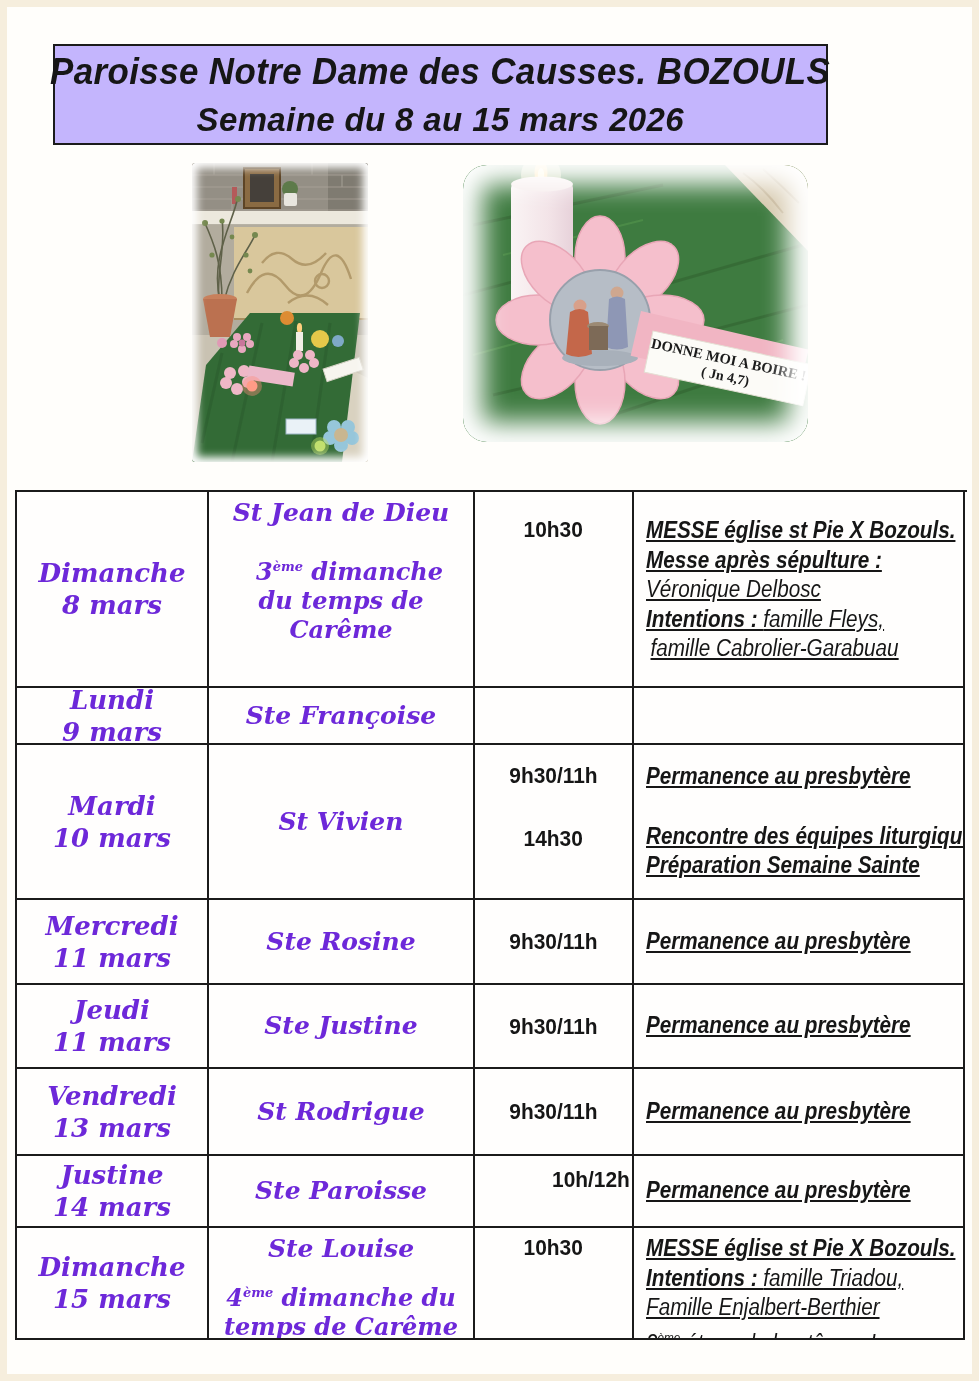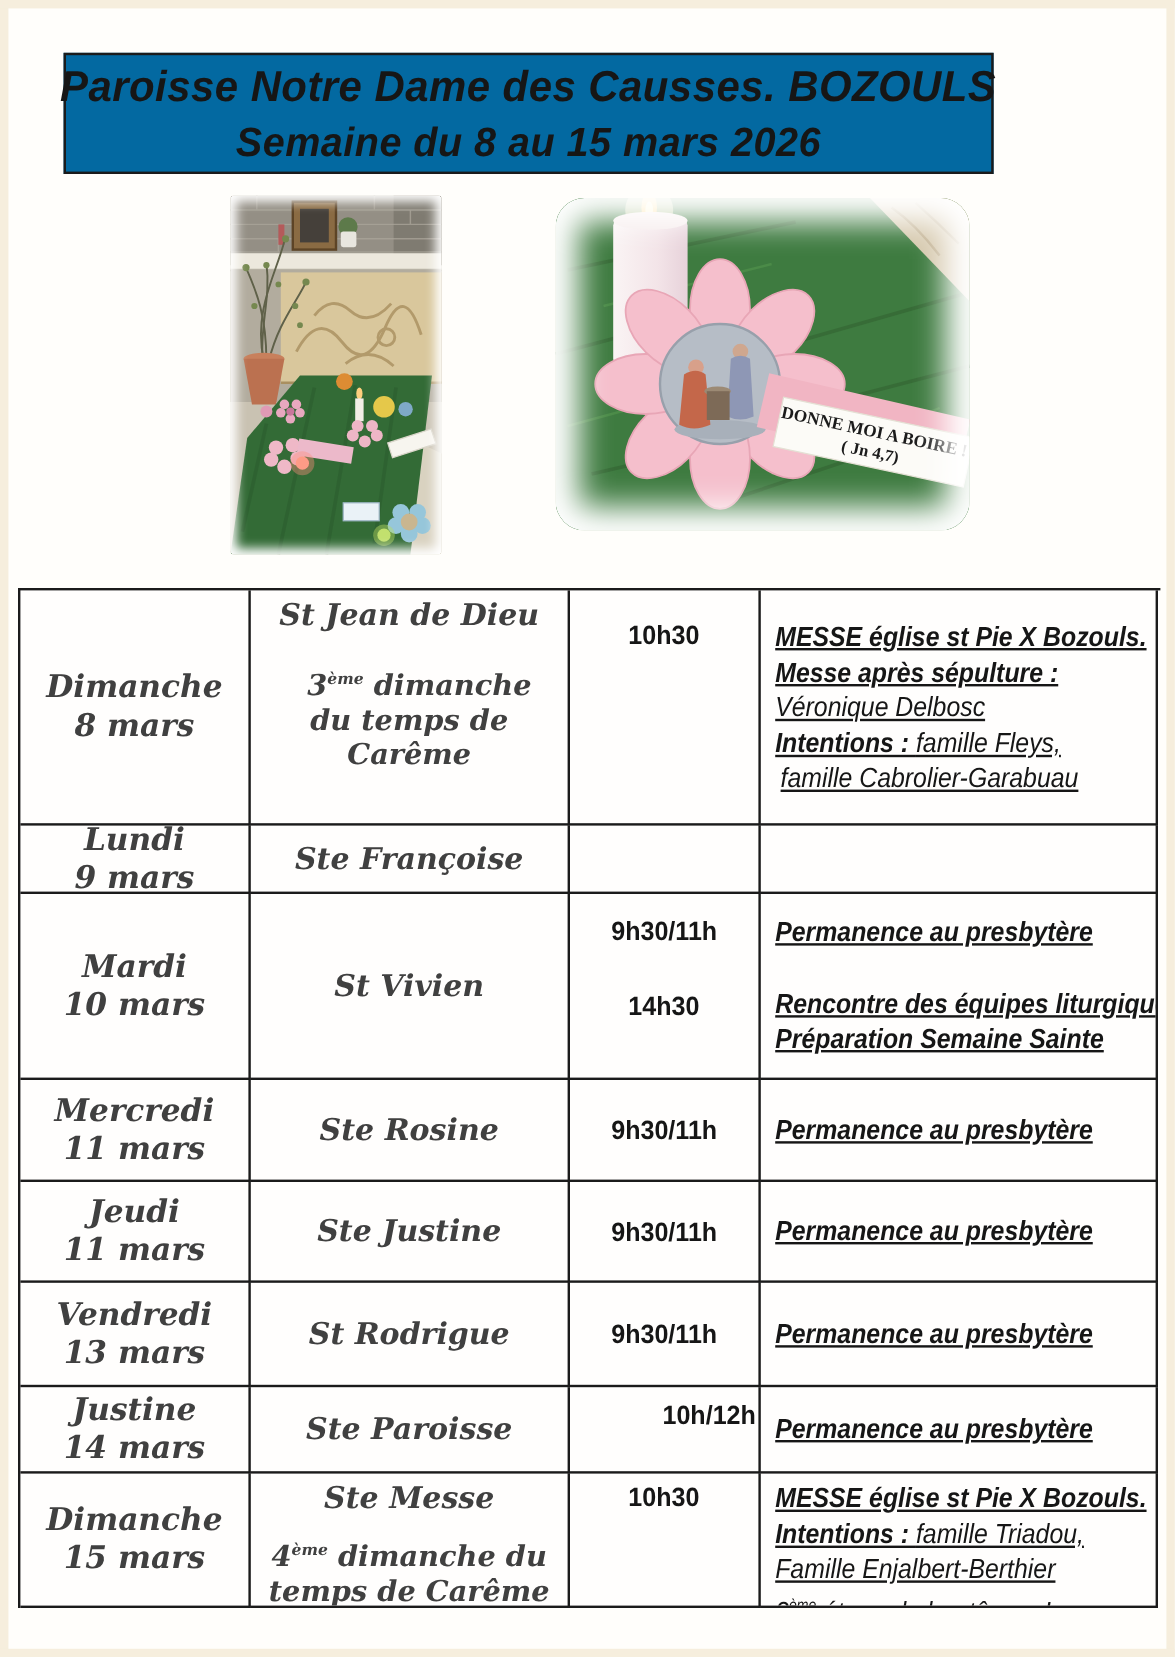--- a/index.html
+++ b/index.html
@@ -6,21 +6,21 @@
   html,body { width: 979px; height: 1381px; background: #fffefb; overflow: hidden;
               font-family: "Liberation Sans", sans-serif; color: #161616; }
   .edge { position: absolute; background: #f6eedd; z-index: 50; }
   .edge-left   { left:0; top:0; width:7px;  height:1381px; }
   .edge-top    { left:0; top:0; width:979px; height:7px;  }
   .edge-right  { left:972px; top:0; width:7px; height:1381px; }
   .edge-bottom { left:0; top:1374px; width:979px; height:7px; }
 
   
   .header-box { position:absolute; left:53px; top:44px; width:775px; height:101px;
-                border:2px solid #1b1b1b; background:#0369a1;
+                border:2px solid #1b1b1b; background:#c4b5fd;
                 display:flex; flex-direction:column; justify-content:center; align-items:center; gap:7px; }
   .h-line1 { font-style:italic; font-weight:700; font-size:36px; letter-spacing:.4px;
              transform:scaleX(.97); white-space:nowrap; }
   .h-line2 { font-style:italic; font-weight:700; font-size:34px; letter-spacing:.4px;
              transform:scaleX(.97); white-space:nowrap; }
 
   
   .photo { position:absolute; overflow:hidden; }
   .photo svg { display:block; }
   .photo-left  { left:192px; top:163px; width:176px; height:299px; border-radius:3px; }
@@ -31,21 +31,21 @@
                         box-shadow: inset 0 0 26px 20px #ffffff; pointer-events:none; }
 
   
   .tbl { position:absolute; left:15px; top:490px; width:952px;
          display:grid; grid-template-columns:192px 266px 159px 331px;
          grid-template-rows:196px 57px 155px 85px 84px 87px 72px 112px;
          border-left:2px solid #1b1b1b; border-top:2px solid #1b1b1b; background:#fffefd; }
   .cell { border-right:2px solid #1b1b1b; border-bottom:2px solid #1b1b1b;
           display:flex; flex-direction:column; align-items:center; justify-content:center;
           overflow:hidden; }
-  .script { font-family:"DejaVu Serif", serif; font-style:italic; font-weight:700; color:#404040; }
+  .script { font-family:"DejaVu Serif", serif; font-style:italic; font-weight:700; color:#6d28d9; }
   .day  { font-size:26px; line-height:32px; text-align:center; }
   .saint{ font-size:25px; line-height:30px; text-align:center; }
   .season { font-size:24px; line-height:29px; text-align:center; }
   sup.sc { font-size:13px; vertical-align:super; }
   .time { font-weight:700; font-size:22px; line-height:27px; transform:scaleX(.95); white-space:nowrap; }
   .ev-block { align-items:flex-start; text-align:left; padding-left:12px;text-decoration:underline; }
   .ev-line { font-style:italic; font-size:23px; line-height:29.5px;
              transform:scaleX(.9); transform-origin:left center; white-space:nowrap; }
   .ev-line .b { font-weight:700; }
   .ev-line .r { font-weight:400; }
@@ -358,21 +358,21 @@
   </div>
   <div class="cell ev-block">
     <div class="ev-line"><span class="b">Permanence au presbytère</span></div>
   </div>
 
   <div class="cell">
     <div class="script day">Dimanche</div>
     <div class="script day">15 mars</div>
   </div>
   <div class="cell v-top6">
-    <div class="script saint">Ste Messe</div>
+    <div class="script saint">Ste Louise</div>
     <div class="script season gap14"><span>4</span><sup class="sc">ème</sup><span> dimanche du</span></div>
     <div class="script season">temps de Carême</div>
   </div>
   <div class="cell v-top6">
     <div class="time">10h30</div>
   </div>
   <div class="cell ev-block v-top6">
     <div class="ev-line"><span class="b">MESSE église st Pie X Bozouls.</span></div>
     <div class="ev-line"><span class="b">Intentions : </span><span class="r">famille Triadou,</span></div>
     <div class="ev-line"><span class="r">Famille Enjalbert-Berthier</span></div>

